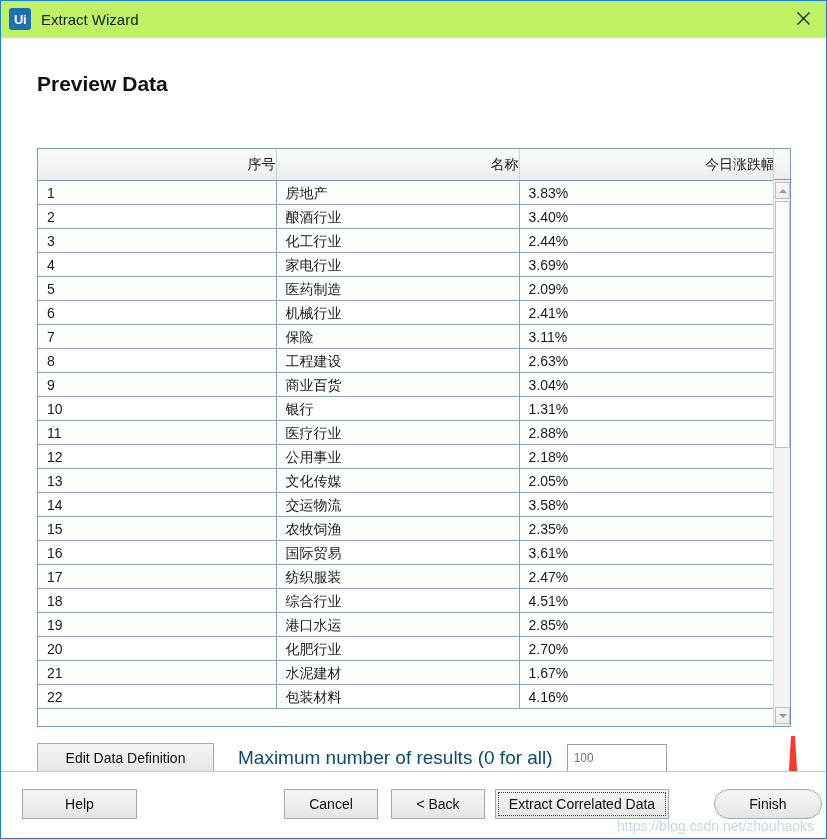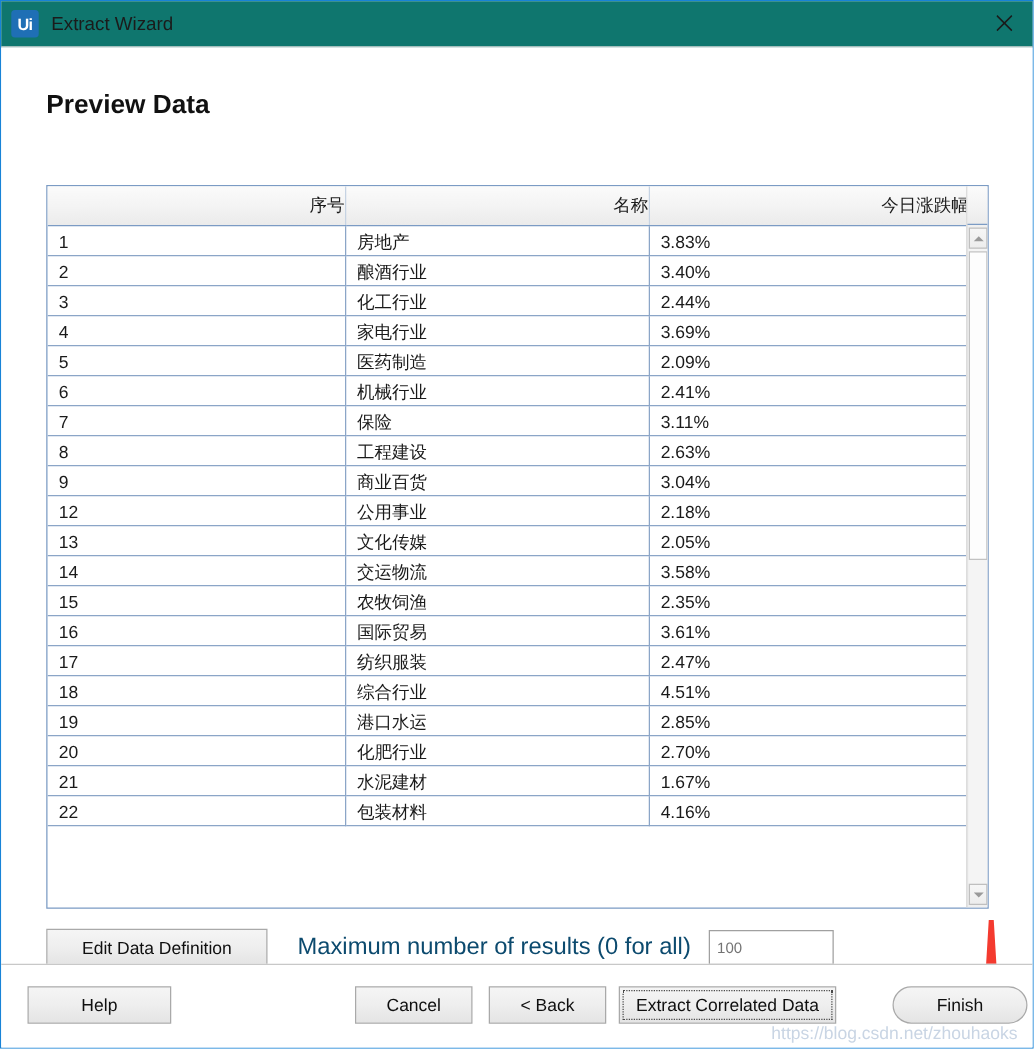--- a/index.html
+++ b/index.html
@@ -23,21 +23,21 @@
     background: #ffffff;
     display: flex;
     flex-direction: column;
   }
 
   
   .titlebar {
     position: relative;
     height: 36px;
     min-height: 36px;
-    background: #0f766e;
+    background: #bef264;
     display: flex;
     align-items: center;
     border-bottom: 1px solid #d8d8d8;
   }
   .app-logo {
     width: 22px;
     height: 22px;
     margin-left: 8px;
     background: #1f6fb5;
     border-radius: 3px;
@@ -370,20 +370,30 @@
                 <td>8</td>
                 <td>工程建设</td>
                 <td>2.63%</td>
               </tr>
               <tr>
                 <td>9</td>
                 <td>商业百货</td>
                 <td>3.04%</td>
               </tr>
               <tr>
+                <td>10</td>
+                <td>银行</td>
+                <td>1.31%</td>
+              </tr>
+              <tr>
+                <td>11</td>
+                <td>医疗行业</td>
+                <td>2.88%</td>
+              </tr>
+              <tr>
                 <td>12</td>
                 <td>公用事业</td>
                 <td>2.18%</td>
               </tr>
               <tr>
                 <td>13</td>
                 <td>文化传媒</td>
                 <td>2.05%</td>
               </tr>
               <tr>

